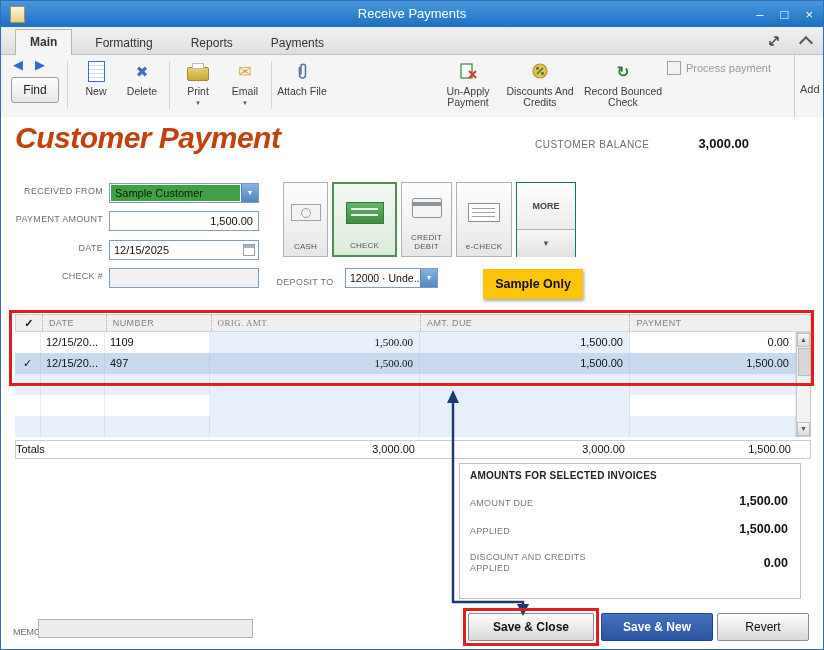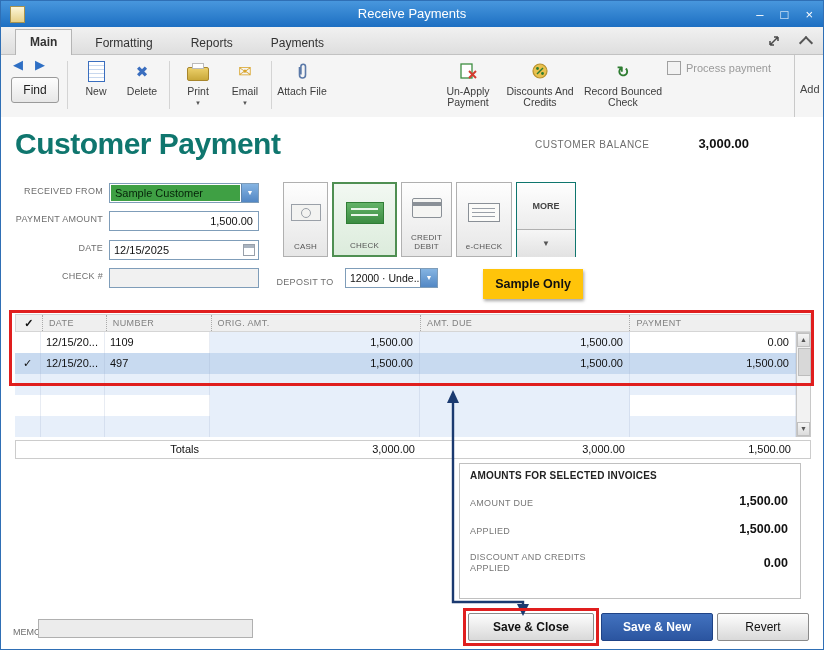--- a/index.html
+++ b/index.html
@@ -34,21 +34,21 @@
   .ic-print::before{content:"";position:absolute;top:-5px;left:4px;width:10px;height:4px;background:#fff;border:1px solid #bbb;}
   .ic-mail{font-size:16px;color:#d9a42a;}
   .ic-refresh{font-size:15px;color:#2f7d32;font-weight:bold;}
   .chk{display:inline-block;width:12px;height:12px;border:1px solid #a0a0a0;background:#f2f2f2;vertical-align:middle;margin-right:5px;}
   .process-lbl{color:#9a9a9a;font-size:11px;}
   .rail-sep{position:absolute;left:793px;top:0;bottom:0;width:1px;background:#c9c9c9;}
   .add-lbl{position:absolute;left:799px;top:28px;font-size:11px;color:#444;}
 
   
   .content{position:absolute;left:0;top:116px;width:100%;bottom:0;background:#fff;}
-  .page-title{position:absolute;left:14px;top:10px;font-size:30px;font-weight:bold;color:#0f766e;letter-spacing:-0.5px;}
+  .page-title{position:absolute;left:14px;top:4px;font-size:30px;font-weight:bold;color:#c2410c;letter-spacing:-0.5px;font-style:italic;}
   .cb-label{position:absolute;left:534px;top:22px;font-size:10px;color:#6e6e6e;letter-spacing:.5px;}
   .cb-value{position:absolute;left:648px;top:19px;width:100px;text-align:right;font-size:13px;font-weight:bold;color:#111;}
 
   .flabel{position:absolute;width:100px;text-align:right;font-size:9px;color:#6e6e6e;letter-spacing:.3px;}
   .field{position:absolute;left:108px;width:150px;height:20px;border:1px solid #7f9db9;background:#fff;box-sizing:border-box;font-size:11px;color:#111;}
   .field .txt{position:absolute;left:4px;top:3px;}
   .field .txt-r{position:absolute;right:5px;top:3px;}
   .combo-arrow{position:absolute;right:0;top:0;width:17px;height:100%;background:linear-gradient(#85b4e2,#5287c4);color:#fff;font-size:7px;text-align:center;line-height:18px;border-left:1px solid #5f85ad;box-sizing:border-box;}
   .green-sel{position:absolute;left:1px;top:1px;right:18px;bottom:1px;background:#3fa044;color:#06230a;padding:2px 0 0 4px;font-size:11px;}
   .cal-icon{position:absolute;right:3px;top:3px;width:12px;height:12px;border:1px solid #98a0aa;background:#fff;box-sizing:border-box;}
@@ -81,27 +81,27 @@
   .gbody{position:relative;}
   .trow{display:flex;height:21px;}
   .trow .cell{box-sizing:border-box;font-size:11px;color:#111;line-height:21px;border-right:1px solid rgba(150,170,200,.22);overflow:hidden;}
   .cell.l{padding-left:5px;}
   .cell.r{text-align:right;padding-right:6px;}
   .cell.c{text-align:center;}
   .row-white{background:#fff;}
   .row-white .shade{background:#e7effa;}
   .row-sel{background:#c8daf0;}
   .row-alt{background:#e7effa;}
-  .c0{width:26px;} .c1{width:64px;} .c2{width:105px;} .c3{width:210px;} .c4{width:210px;} .c5{width:166px;}
+  .c0{width:26px;} .c1{width:64px;} .c2{width:105px;} .c3{width:210px;font-family:Liberation Serif, serif;} .c4{width:210px;} .c5{width:166px;}
   .vscroll{position:absolute;right:0;top:0;width:15px;height:105px;background:#f2f2f2;border:1px solid #c8c8c8;box-sizing:border-box;}
   .vbtn{position:absolute;left:0;width:100%;height:14px;background:linear-gradient(#f5f5f5,#dcdcdc);border:1px solid #c0c0c0;box-sizing:border-box;font-size:7px;color:#555;text-align:center;line-height:12px;}
   .vthumb{position:absolute;left:1px;top:15px;width:11px;height:26px;background:#d8d8d8;border:1px solid #bdbdbd;}
   .totals-row{display:flex;height:19px;margin-top:3px;border:1px solid #cccccc;box-sizing:border-box;background:#fff;}
   .totals-row div{font-size:11px;color:#111;line-height:17px;box-sizing:border-box;}
-  .t0{width:195px;text-align:right;padding-right:12px;}
+  .t0{width:195px;padding-right:12px;}
   .t1{width:210px;text-align:right;padding-right:6px;}
   .t2{width:210px;text-align:right;padding-right:6px;}
   .t3{width:166px;text-align:right;padding-right:6px;}
 
   
   .summary{position:absolute;left:458px;top:346px;width:342px;height:136px;border:1px solid #c0c0c0;box-sizing:border-box;background:#fff;}
   .sum-title{position:absolute;left:10px;top:6px;font-size:10px;font-weight:bold;color:#222;letter-spacing:.2px;}
   .sum-lbl{position:absolute;left:10px;font-size:9px;color:#777;letter-spacing:.3px;}
   .sum-val{position:absolute;right:12px;width:120px;text-align:right;font-size:12.5px;font-weight:bold;color:#111;}
 

